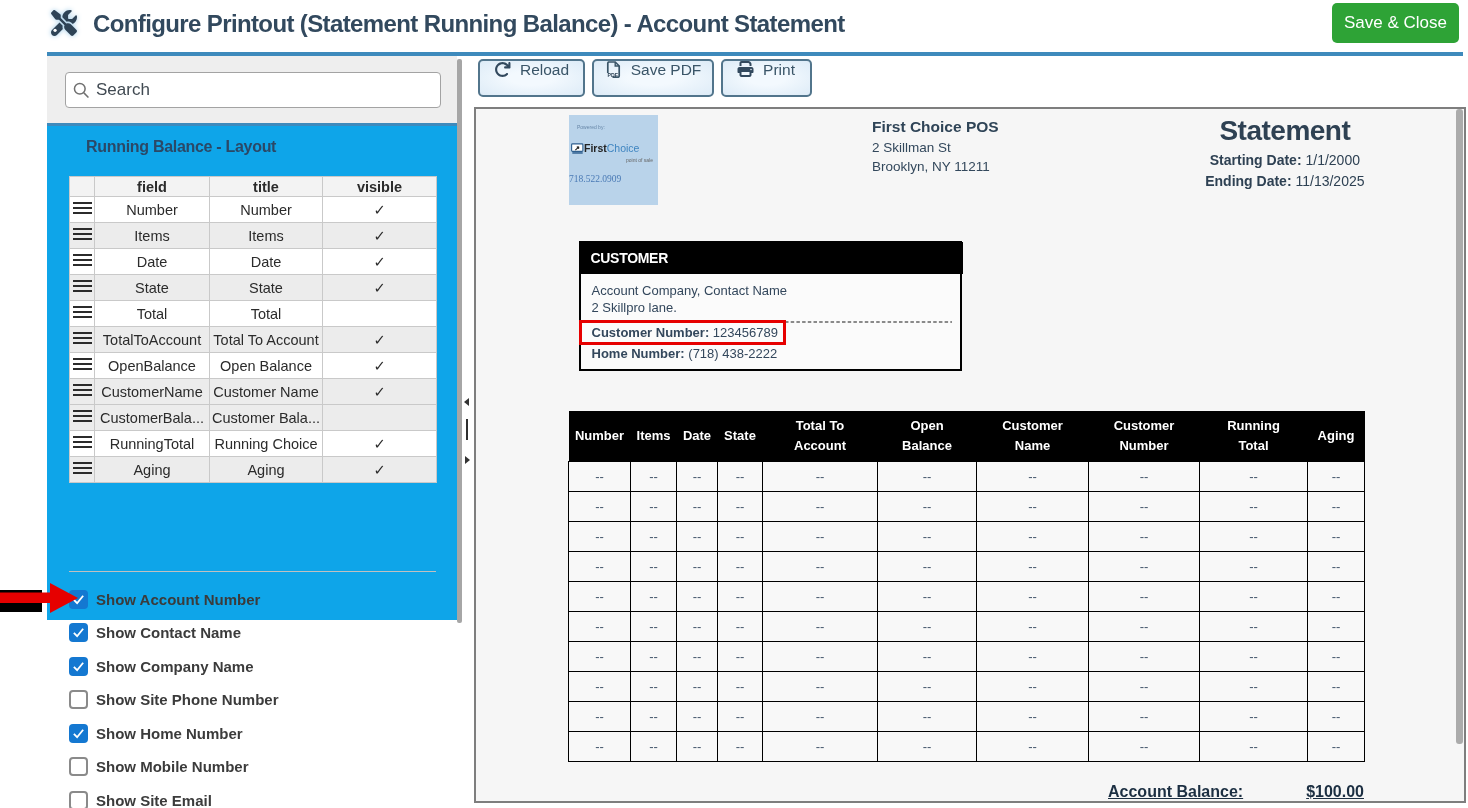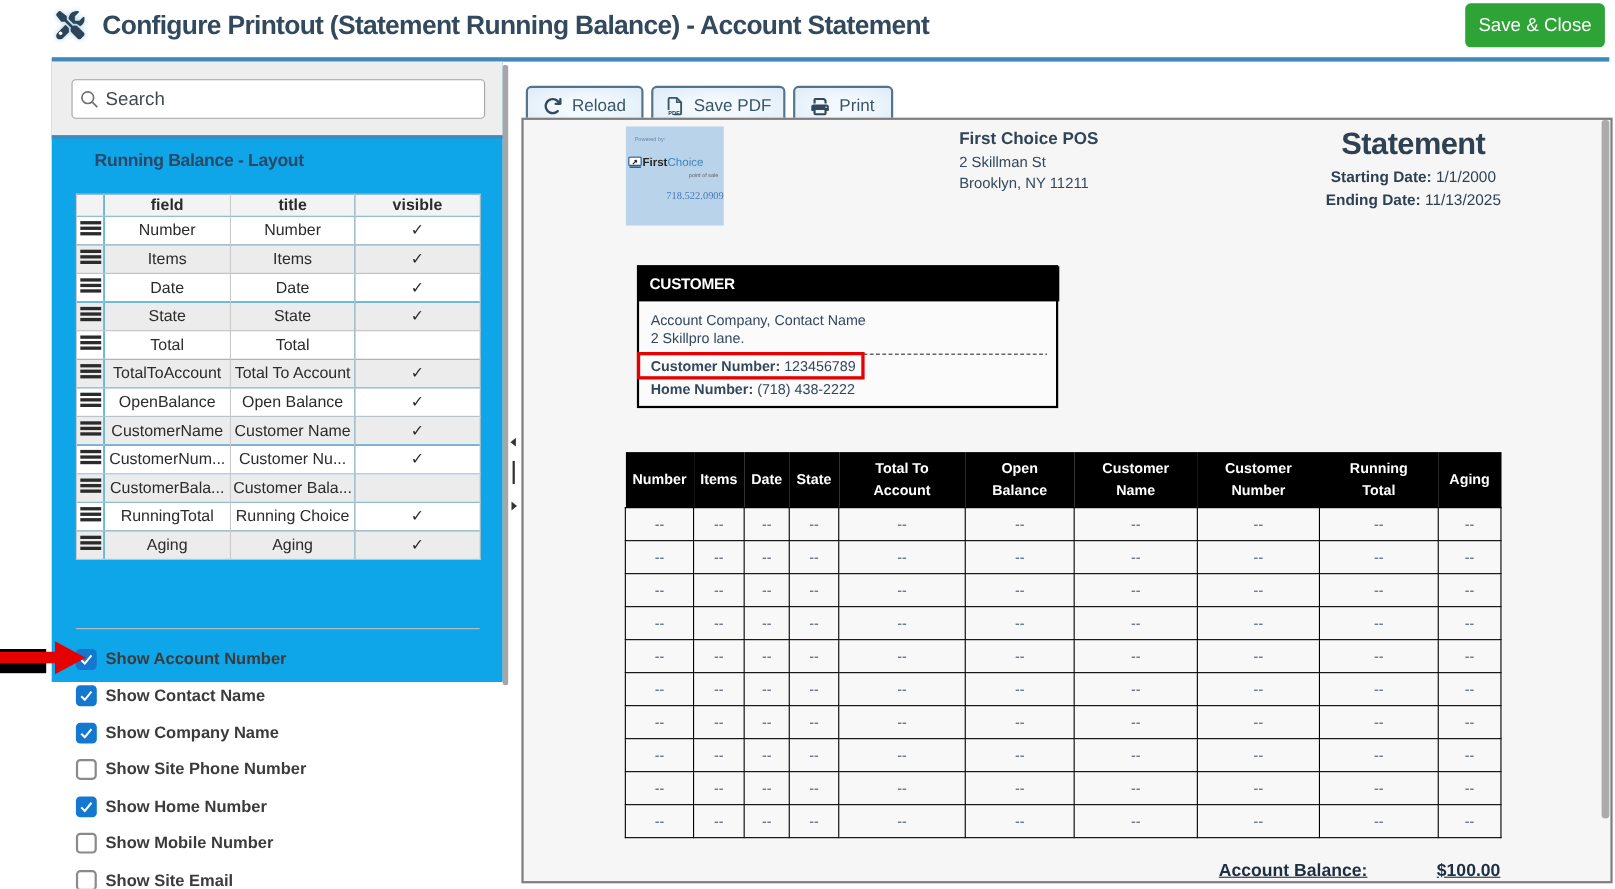--- a/index.html
+++ b/index.html
@@ -46,22 +46,22 @@
 
   
   #lscroll { left:457px; top:59px; width:4.5px; height:564px; background:#a6a6a6; border-radius:2px; }
   #spl-line { left:466px; top:419px; width:2px; height:21px; background:#2f2f2f; }
   .tri-l { width:0; height:0; border-top:4px solid transparent; border-bottom:4px solid transparent;
     border-right:5px solid #333; }
   .tri-r { width:0; height:0; border-top:4px solid transparent; border-bottom:4px solid transparent;
     border-left:5px solid #333; }
 
   
-  .tbtn { top:78px; height:37.5px; background:radial-gradient(ellipse at center, #f3f9fe 30%, #ddebf7 100%);
-    border:2px solid #52758c; border-radius:5px; display:flex; align-items:center;
+  .tbtn { top:59px; height:37.5px; background:radial-gradient(ellipse at center, #f3f9fe 30%, #ddebf7 100%);
+    border:2px solid #52758c; border-radius:5px; display:flex; 
     justify-content:center; font-size:15.5px; color:#3a5568; }
   .tbtn svg { margin-right:9px; }
 
   
   #preview { left:473.5px; top:106.5px; width:992px; height:696px; background:#f6f6f6;
     border:2px solid #7e7e7e; }
   #pscroll { left:980px; top:0.5px; width:7px; height:635px; background:#ababab; border-radius:3px; }
 
   #logo { left:93.5px; top:6.5px; width:89px; height:90px; background:#b9d3ea; color:#44648c;
     overflow:hidden; }
@@ -170,26 +170,20 @@
       <tr class="odd">
             <td><span class="ham"><i></i><i></i><i></i></span></td>
             <td>OpenBalance</td>
             <td>Open Balance</td>
             <td>✓</td>
           </tr>
       <tr class="even">
             <td><span class="ham"><i></i><i></i><i></i></span></td>
             <td>CustomerName</td>
             <td>Customer Name</td>
-            <td>✓</td>
-          </tr>
-      <tr class="odd">
-            <td><span class="ham"><i></i><i></i><i></i></span></td>
-            <td>CustomerNum...</td>
-            <td>Customer Nu...</td>
             <td>✓</td>
           </tr>
       <tr class="even">
             <td><span class="ham"><i></i><i></i><i></i></span></td>
             <td>CustomerBala...</td>
             <td>Customer Bala...</td>
             <td></td>
           </tr>
       <tr class="odd">
             <td><span class="ham"><i></i><i></i><i></i></span></td>
@@ -284,21 +278,21 @@
     <div class="abs" id="logo">
       <div style="font-size:5px;margin:9px 0 0 8px;color:#6787a8">Powered by:</div>
       <div style="margin:8px 0 0 2px;white-space:nowrap">
         <svg width="13" height="11" viewBox="0 0 15 12" style="vertical-align:-2px">
           <rect x="0.7" y="0.7" width="13" height="8.6" rx="1" fill="#fff" stroke="#2e5f8f" stroke-width="1.3"></rect>
           <path d="M5 8 L9 4 M9 4 L6.6 4.3 M9 4 L8.7 6.4" stroke="#222" stroke-width="1.2" fill="none"></path>
           <rect x="1.5" y="10.3" width="12" height="1.7" fill="#2e5f8f"></rect>
         </svg><span style="font-size:10.5px;font-weight:700;color:#232323">First</span><span style="font-size:10.5px;color:#3f85c0">Choice</span>
       </div>
       <div style="font-size:5px;text-align:right;margin:1px 5px 0 0;color:#666">point of sale</div>
-      <div style="font-size:9.5px;text-align:right;margin-top:11px;color:#4a7ab5;font-family:'Liberation Serif',serif;">718.522.0909</div>
+      <div style="font-size:9.5px;text-align:left;margin-top:11px;color:#4a7ab5;font-family:'Liberation Serif',serif;">718.522.0909</div>
     </div>
 
     <div class="abs" id="company">
       <div class="b">First Choice POS</div>
       <div>2 Skillman St</div>
       <div>Brooklyn, NY 11211</div>
     </div>
 
     <div class="abs" id="stmtblock">
       <div id="stmt">Statement</div>

